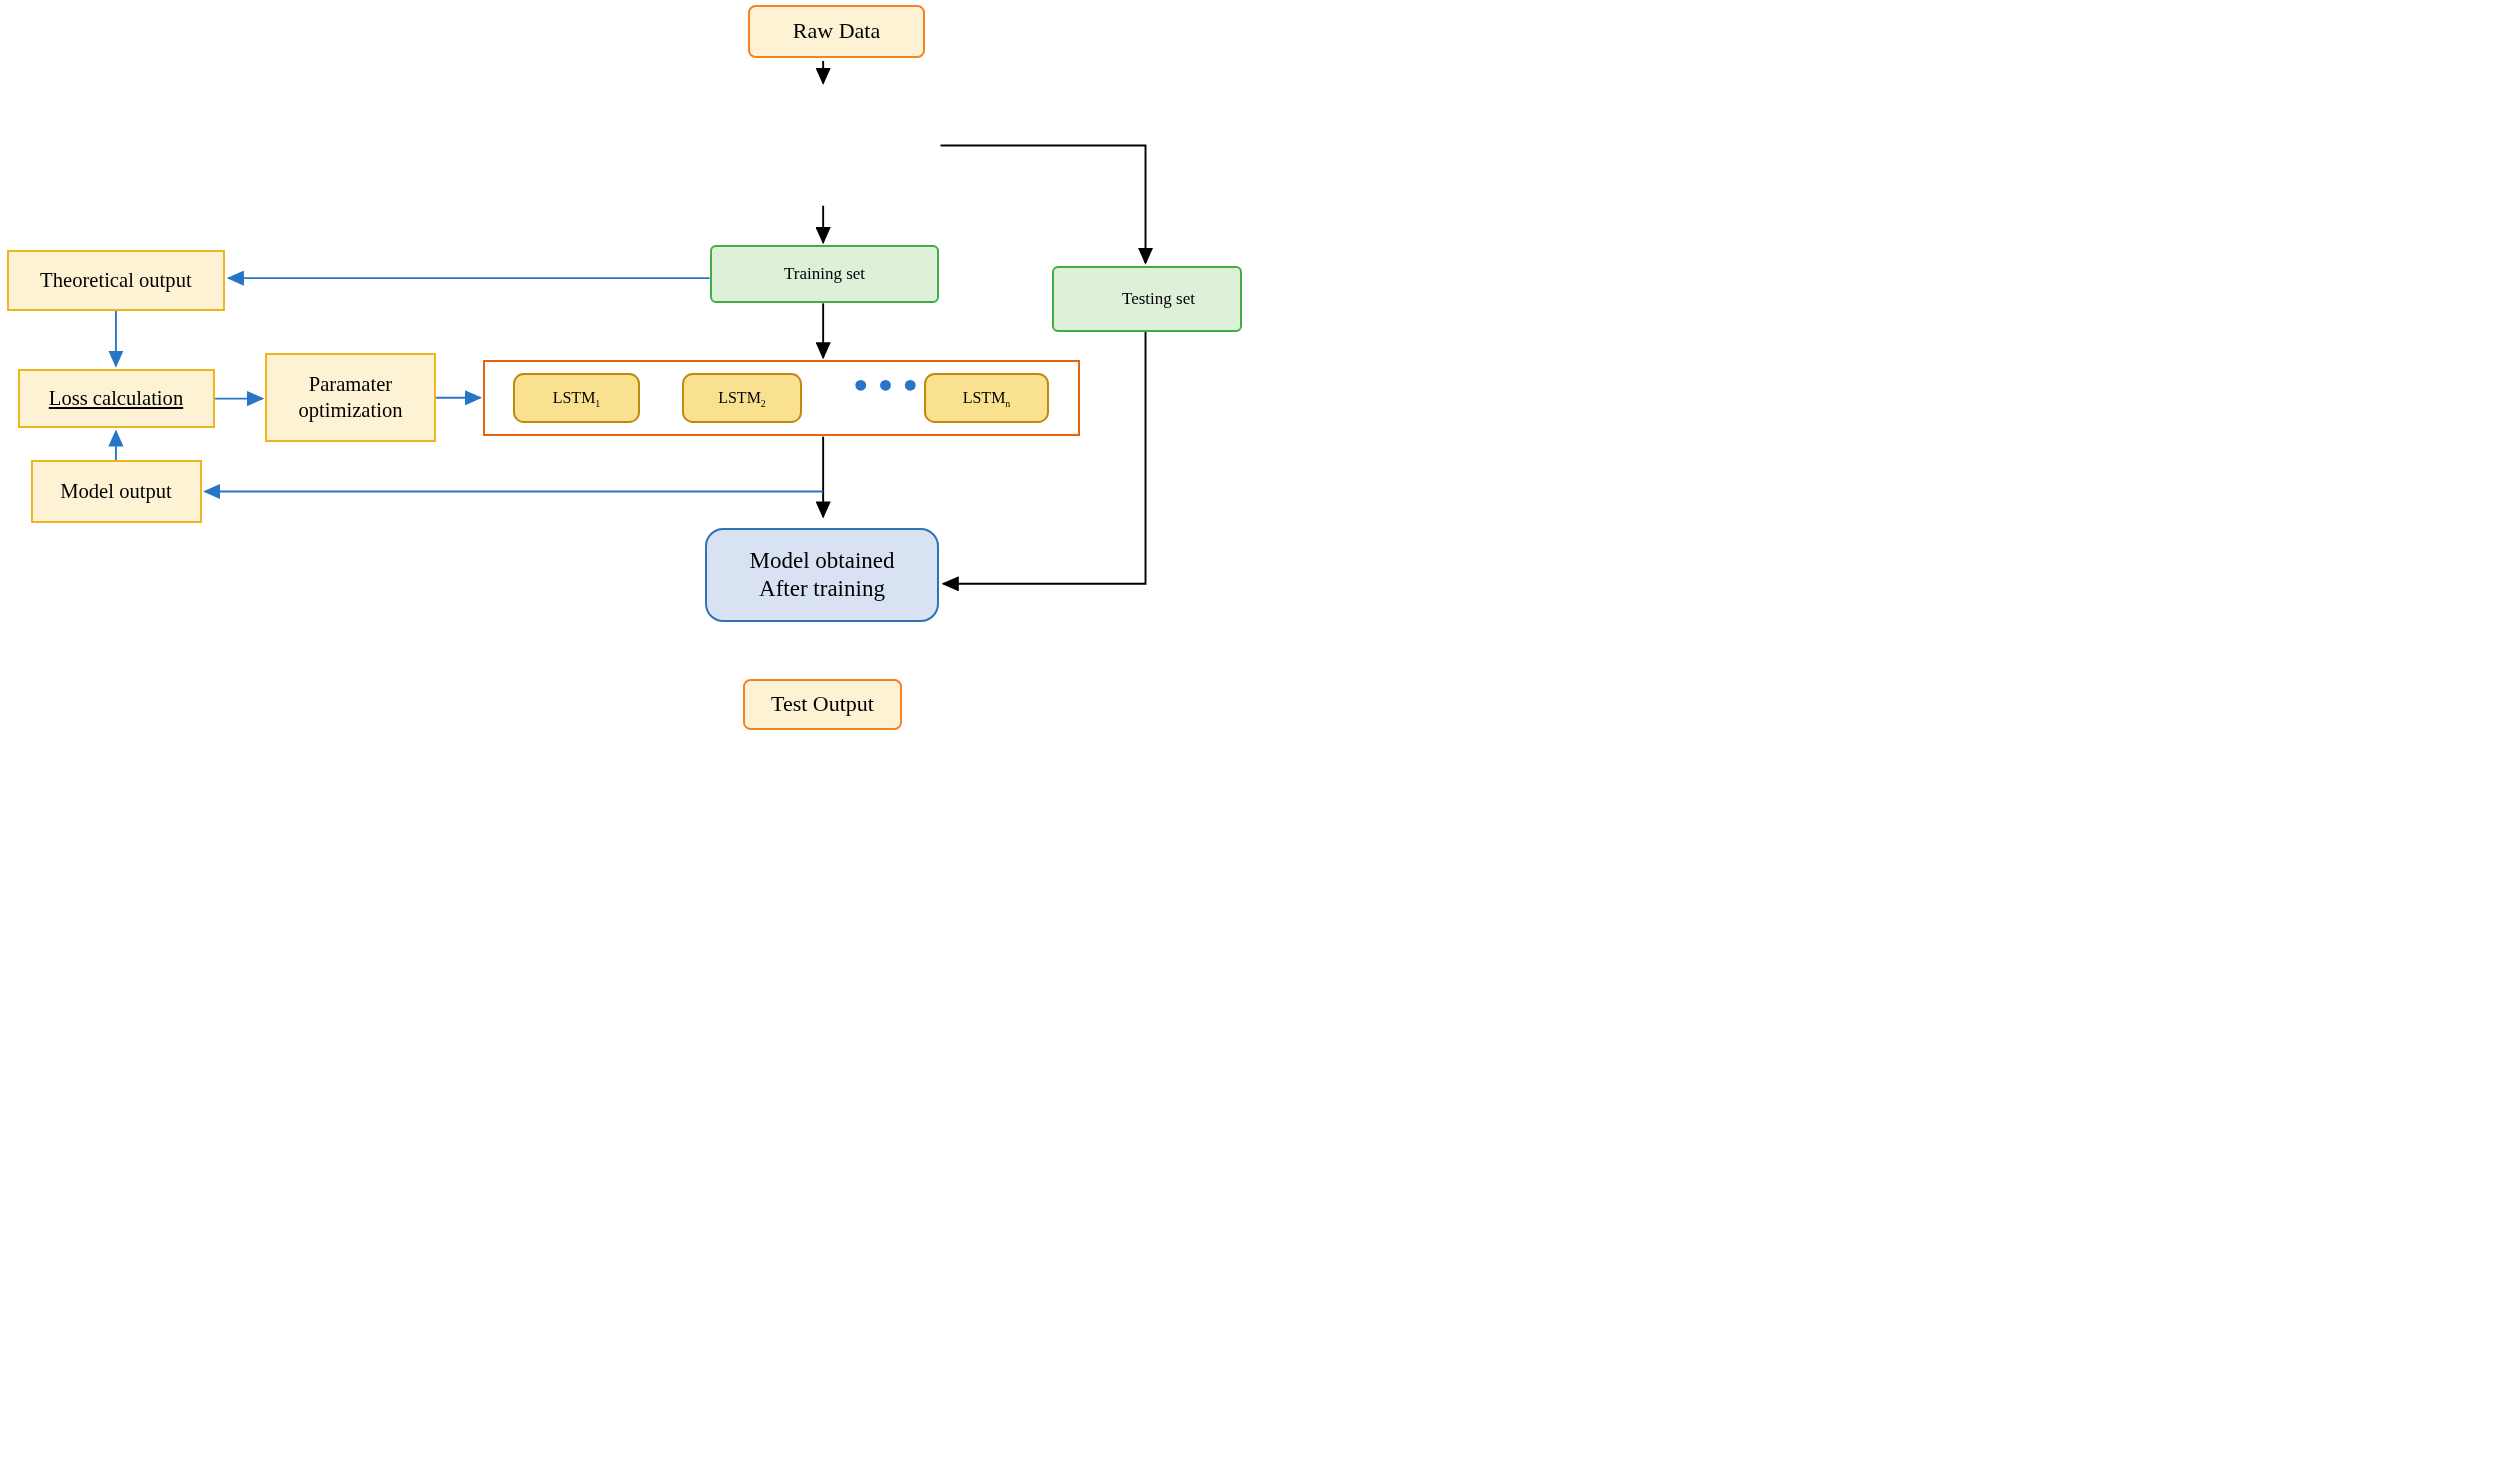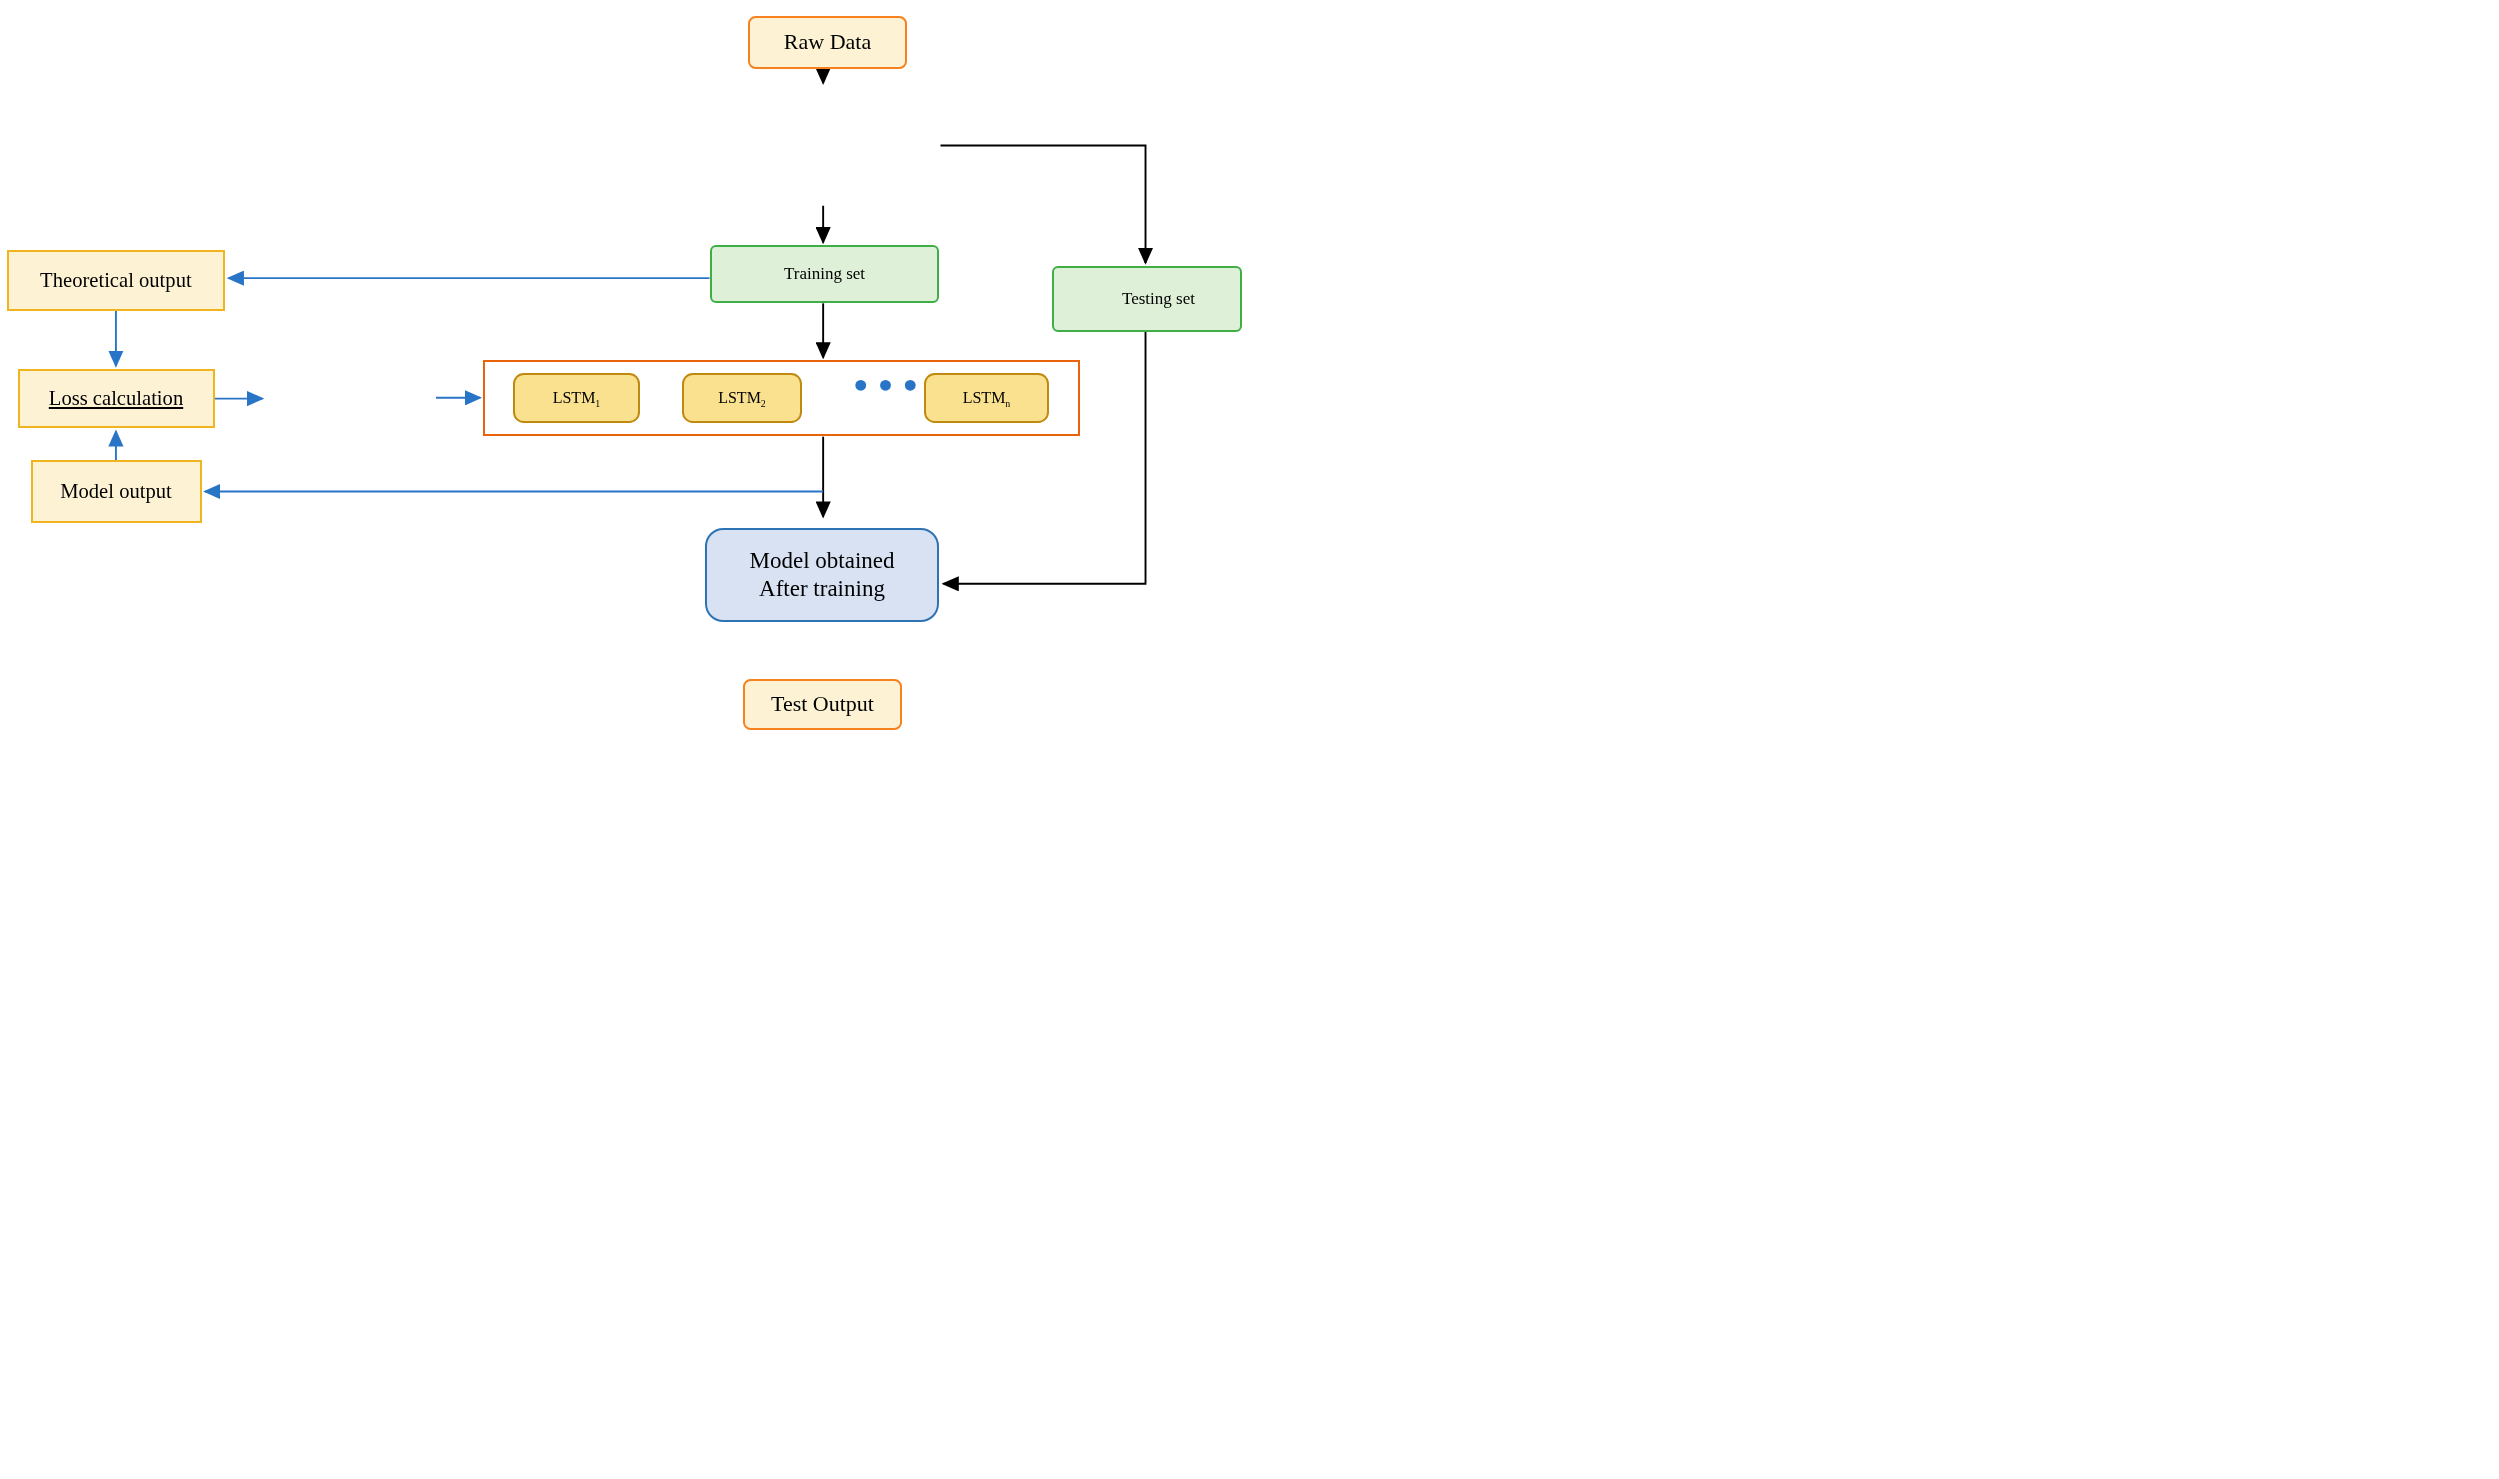--- a/index.html
+++ b/index.html
@@ -68,21 +68,21 @@
     <path class="ln-blue" marker-end="url(#mu)" d="M152,408 L152,480"></path>
     <path class="ln-blue" marker-end="url(#mu)" d="M282,523 L344,523"></path>
     <path class="ln-blue" marker-end="url(#mu)" d="M572,522 L630,522"></path>
     <path class="ln-blue" marker-end="url(#mu)" d="M152,604 L152,566"></path>
     <path class="ln-blue" marker-end="url(#mu)" d="M1080,645 L269,645"></path>
     <path class="ln-blue" marker-end="url(#mu)" d="M840,523 L891,523"></path>
     <path class="ln-blue" marker-end="url(#mu)" d="M1059,523 L1106,523"></path>
     <path class="ln-blue" marker-end="url(#mu)" d="M1186,523 L1209,523"></path>
   </svg>
 
-  <div class="node cream-orange" style="left:748px;top:16px;width:159px;height:53px;">
+  <div class="node cream-orange" style="left:748px;top:5px;width:177px;height:53px;">
     <span class="lbl">Raw Data</span>
   </div>
 
 
   <div class="node greenbox" style="left:710px;top:245px;width:229px;height:58px;">
     <span class="lbl">Training set</span>
   </div>
 
   <div class="node greenbox" style="left:1052px;top:266px;width:190px;height:66px;padding-left:23px;">
     <span class="lbl">Testing set</span>
@@ -93,20 +93,26 @@
   </div>
 
   <div class="node goldbox" style="left:17.5px;top:369px;width:197px;height:59px;text-decoration:underline;">
     <span class="lbl">Loss calculation</span>
   </div>
 
   <div class="node goldbox" style="left:30.5px;top:460px;width:171px;height:63px;">
     <span class="lbl">Model output</span>
   </div>
 
+  <div class="node goldbox" style="left:265px;top:353px;width:171px;height:89px;">
+    <span class="lbl">
+      <span>Paramater</span><br>
+      <span>optimization</span>
+    </span>
+  </div>
 
   <div class="node lstm-wrap" style="left:483px;top:360px;width:597px;height:76px;"></div>
 
   <div class="node lstm-cell" style="left:513px;top:373px;width:127px;height:50px;">
     <span class="lbl"><span>LSTM</span><sub>1</sub></span>
   </div>
 
   <div class="node lstm-cell" style="left:682px;top:373px;width:120px;height:50px;">
     <span class="lbl"><span>LSTM</span><sub>2</sub></span>
   </div>

